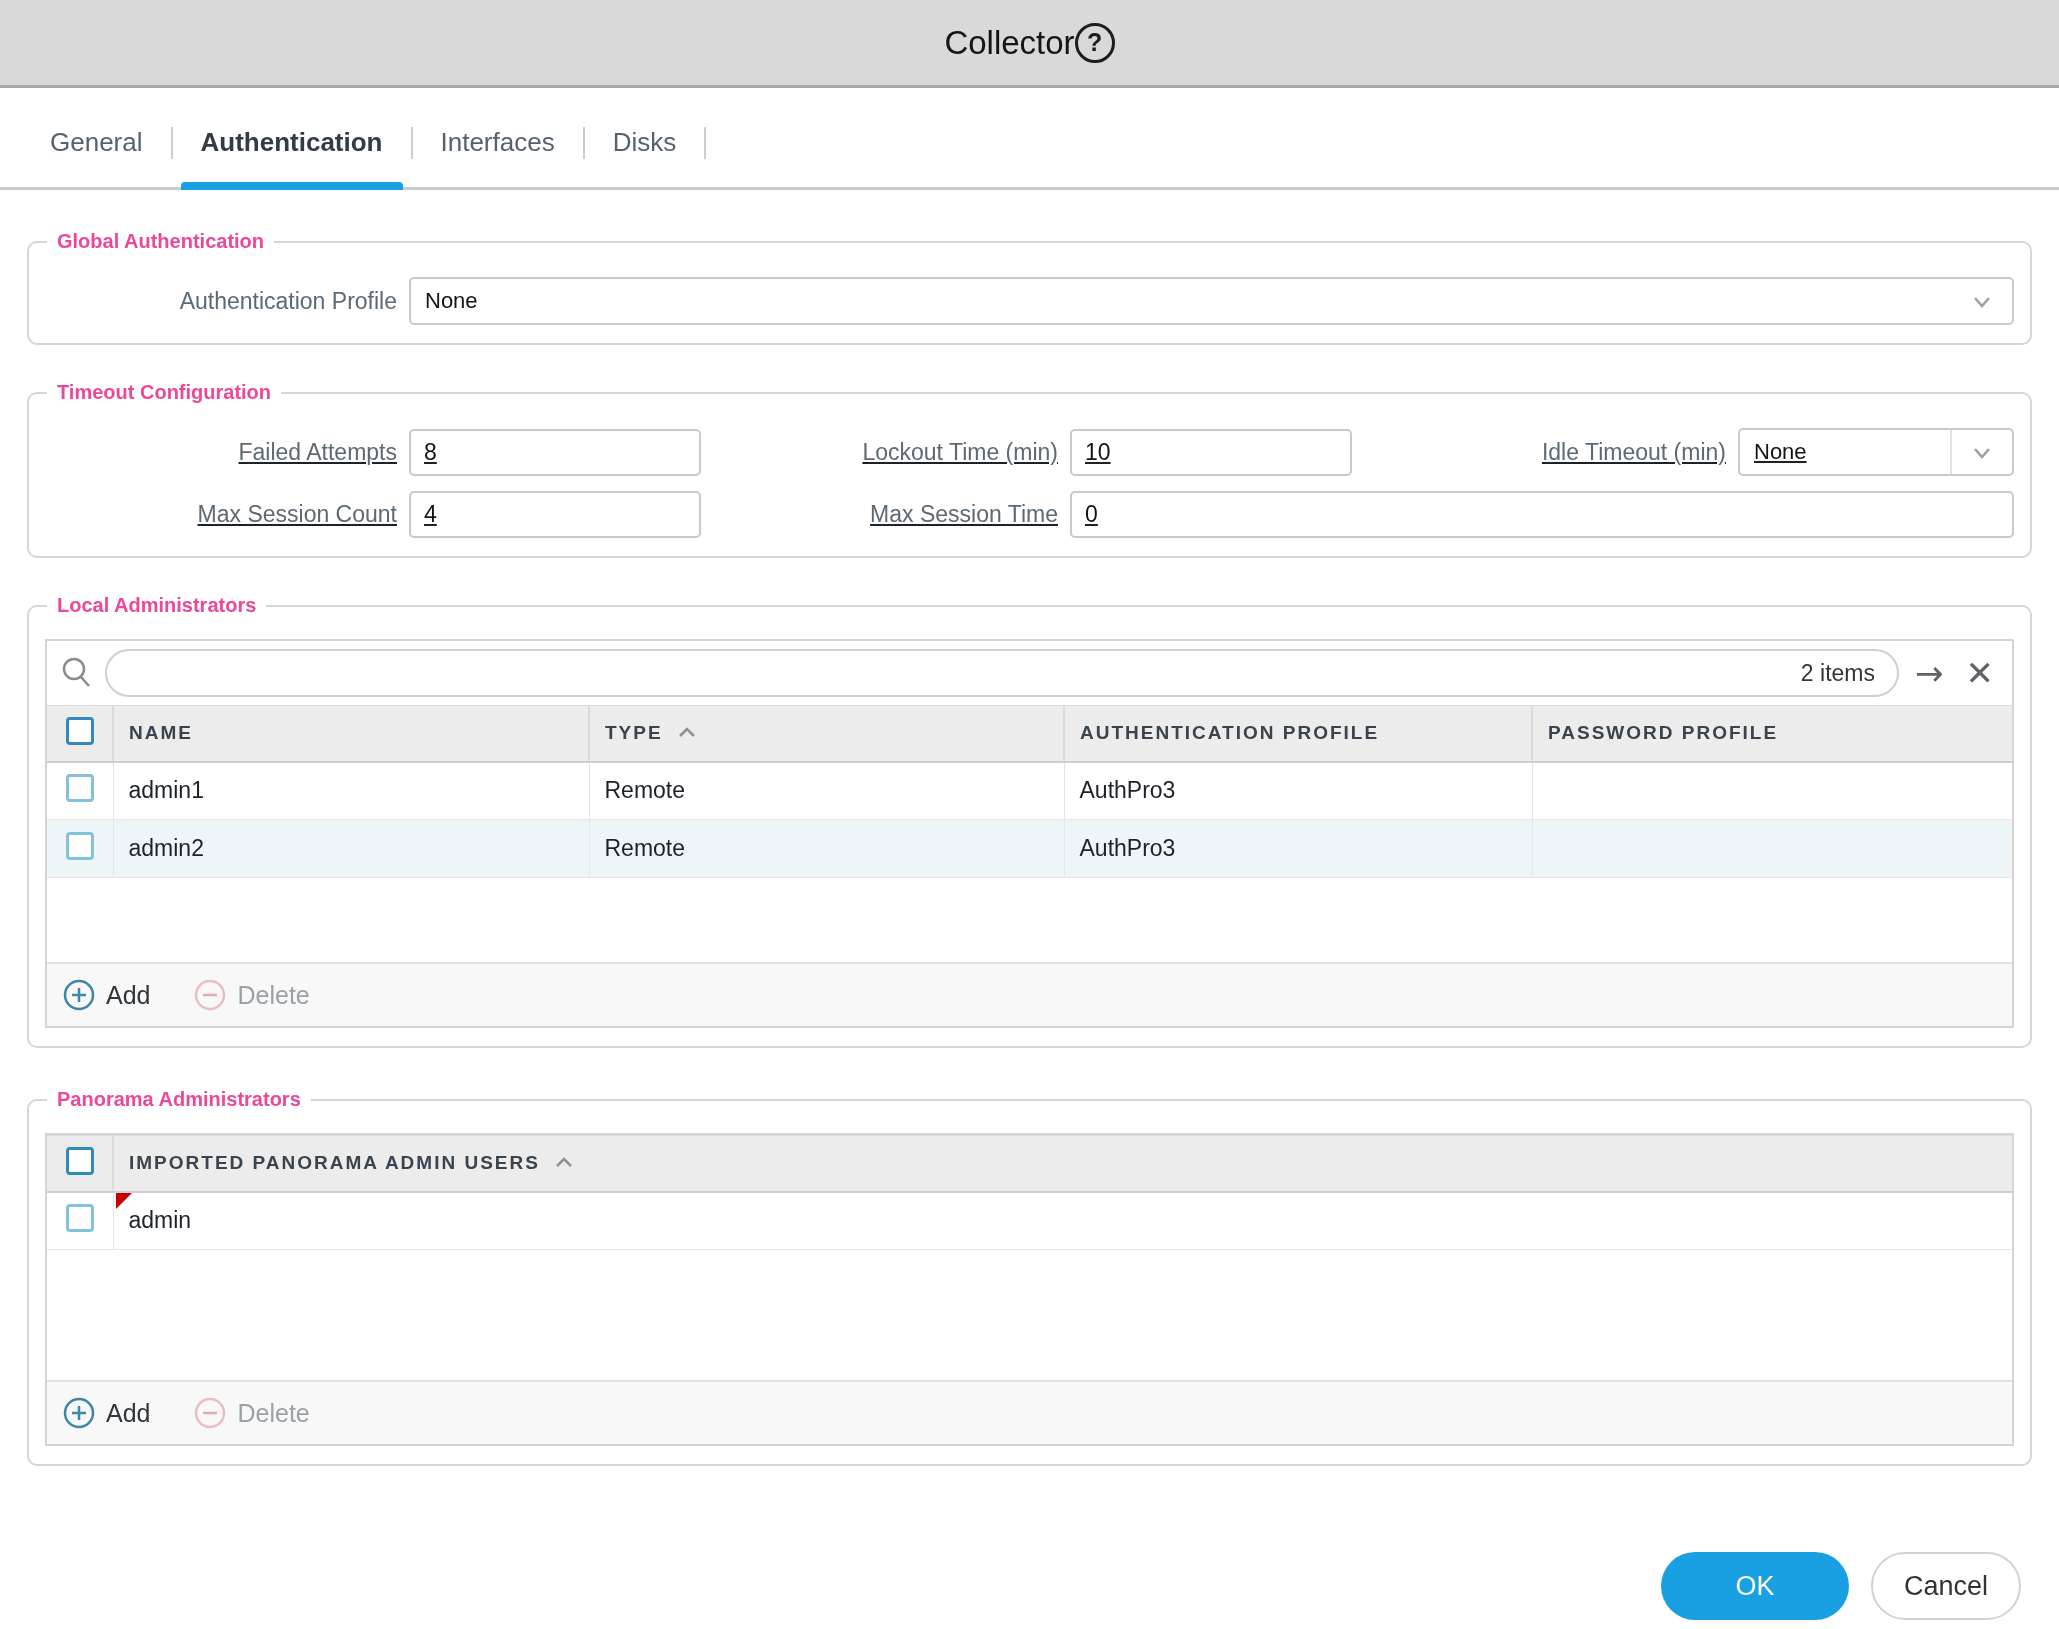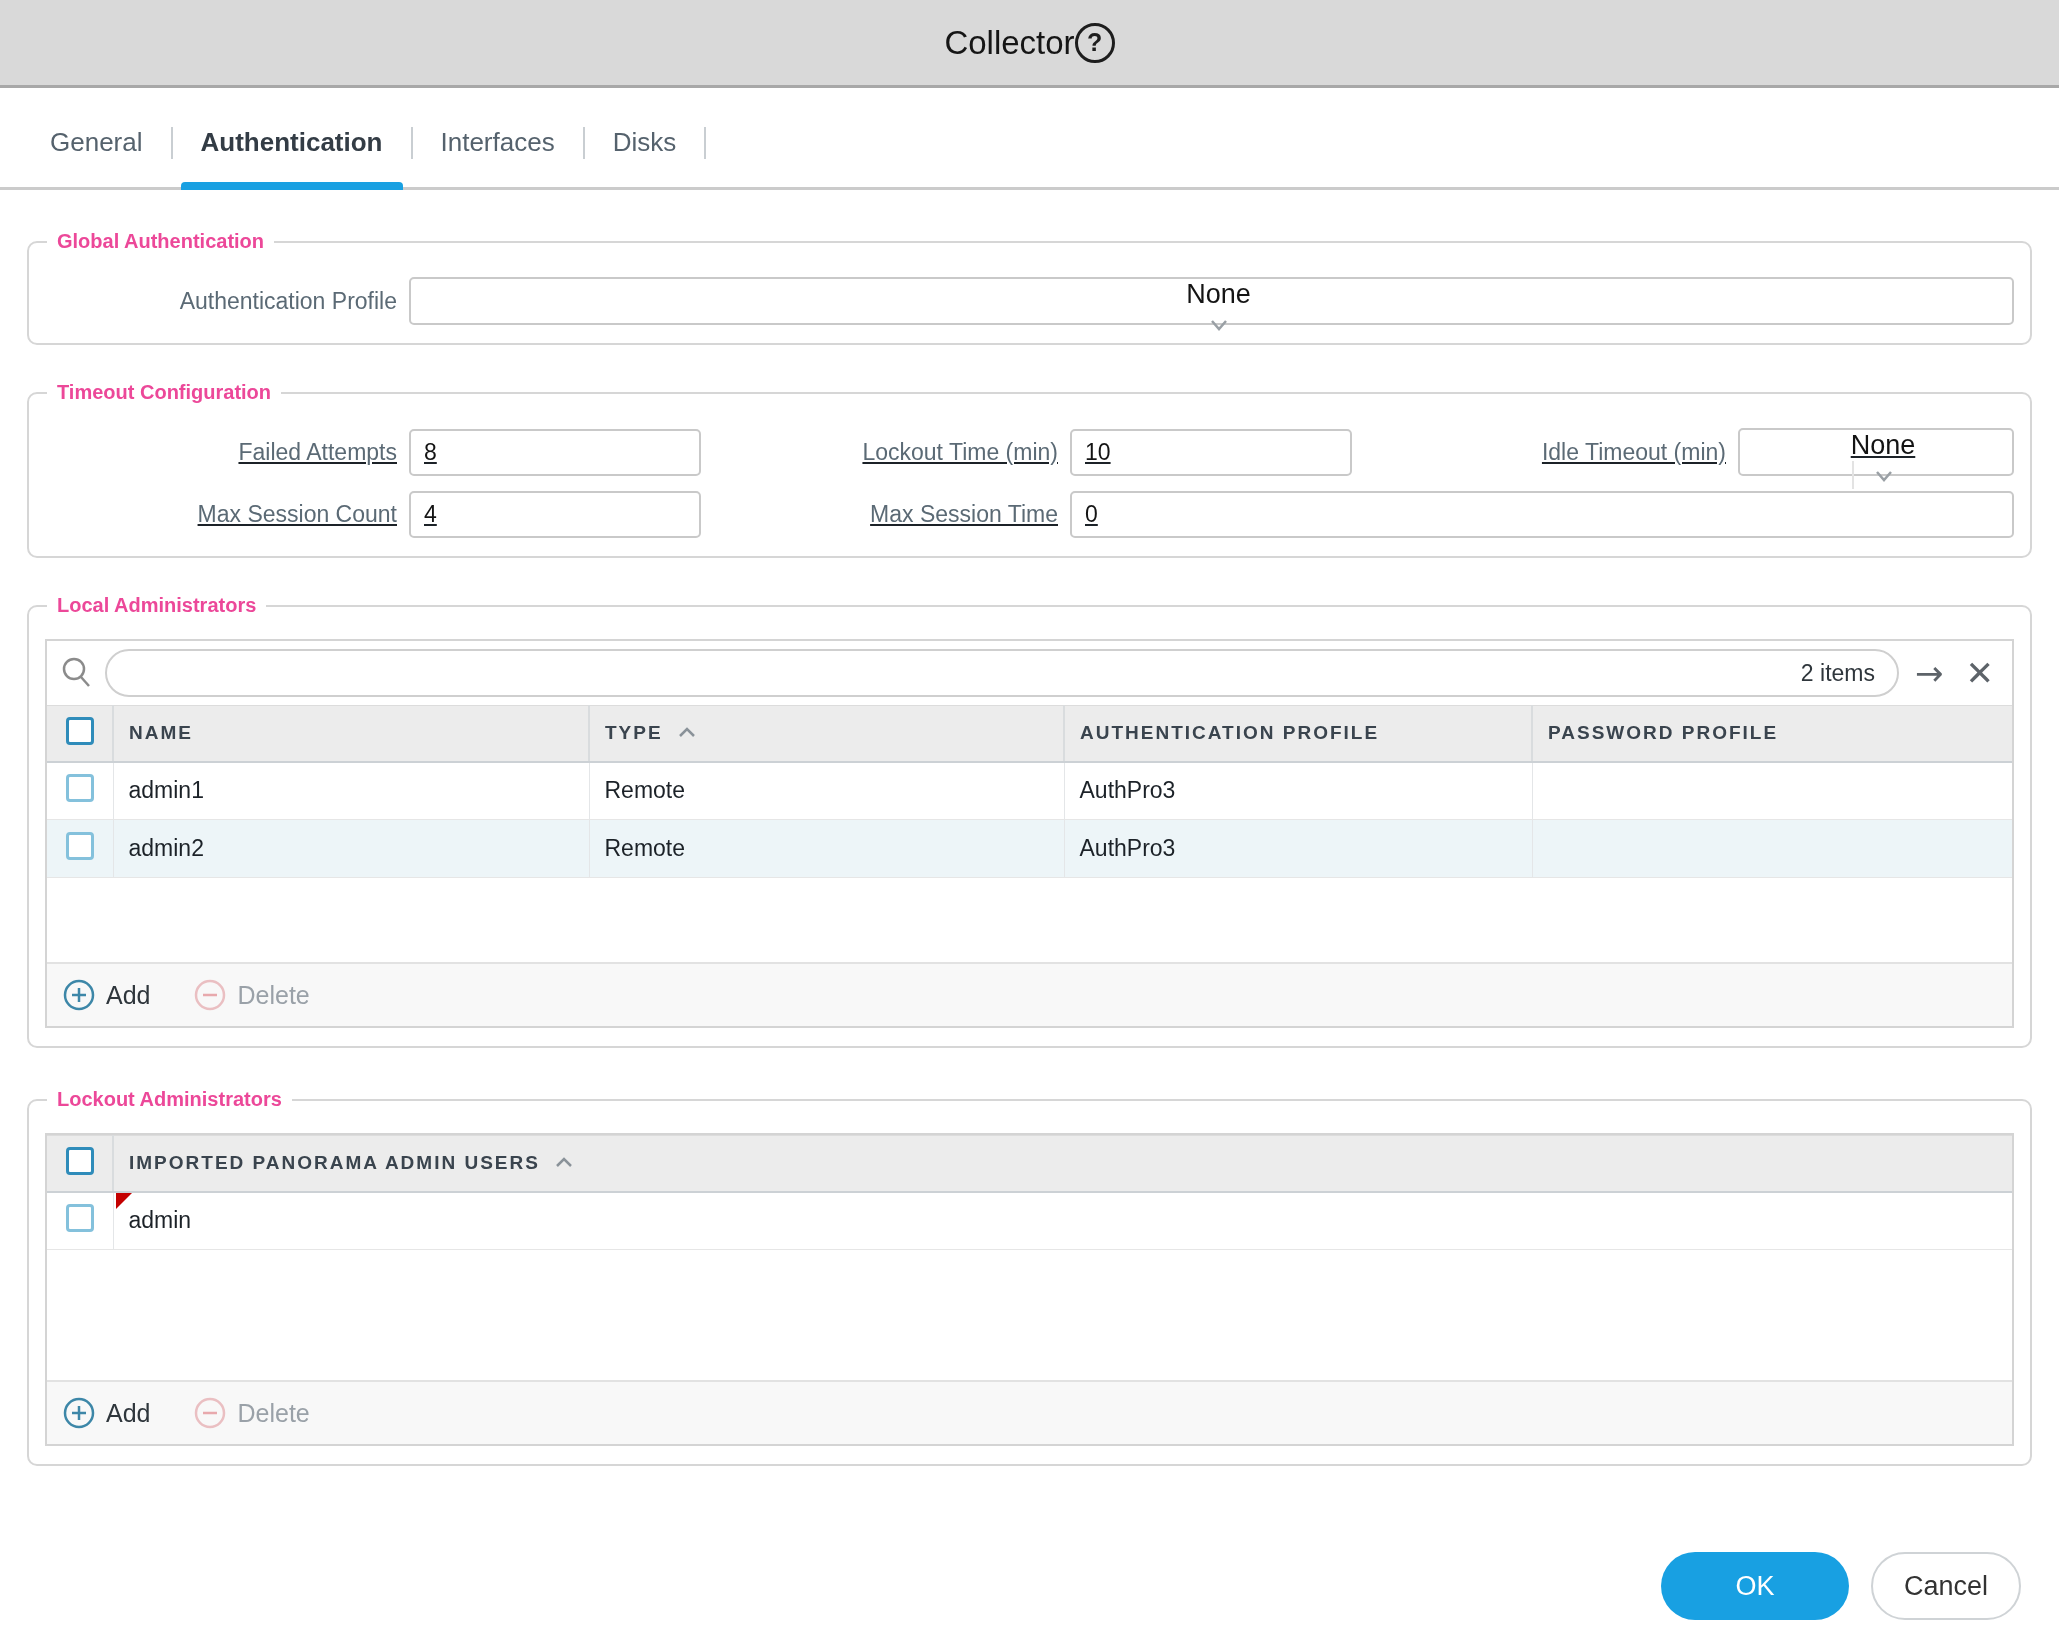--- a/index.html
+++ b/index.html
@@ -98,24 +98,23 @@
     background: #fff;
     width: 100%;
   }
   .select {
     height: 48px;
     border: 2px solid #c9c9c9;
     border-radius: 5px;
     background: #fff;
     display: flex; align-items: center; justify-content: space-between;
     padding: 0 0 0 14px;
-    font-size: 27px;
+    font-size: 22px;
     color: #141414;
     cursor: pointer;
-    flex-direction: column;
   }
   .select .chev-zone {
     height: 100%;
     display: flex; align-items: center;
     padding: 0 16px;
   }
   .select .chev-zone.separated { border-left: 2px solid #e3e3e3; }
 
   .global-row { display: flex; align-items: center; margin-top: 14px; }
   .global-row .field-label { width: 352px; flex: none; margin-right: 12px; }
@@ -410,21 +409,21 @@
                 <line x1="11" y1="18" x2="25" y2="18" stroke="#e8a9ad" stroke-width="2.5"></line>
               </svg>
           </span>
           <span class="lbl">Delete</span>
         </button>
       </div>
     </div>
   </fieldset>
 
   <fieldset class="fs-panoadmins">
-    <legend>Lockout Administrators</legend>
+    <legend>Panorama Administrators</legend>
     <div class="table-widget">
       <table class="grid">
         <colgroup>
             <col style="width:66px">
             <col>
           </colgroup>
         <thead>
           <tr>
             <th class="cb-col"><span class="checkbox header"></span></th>
             <th>

